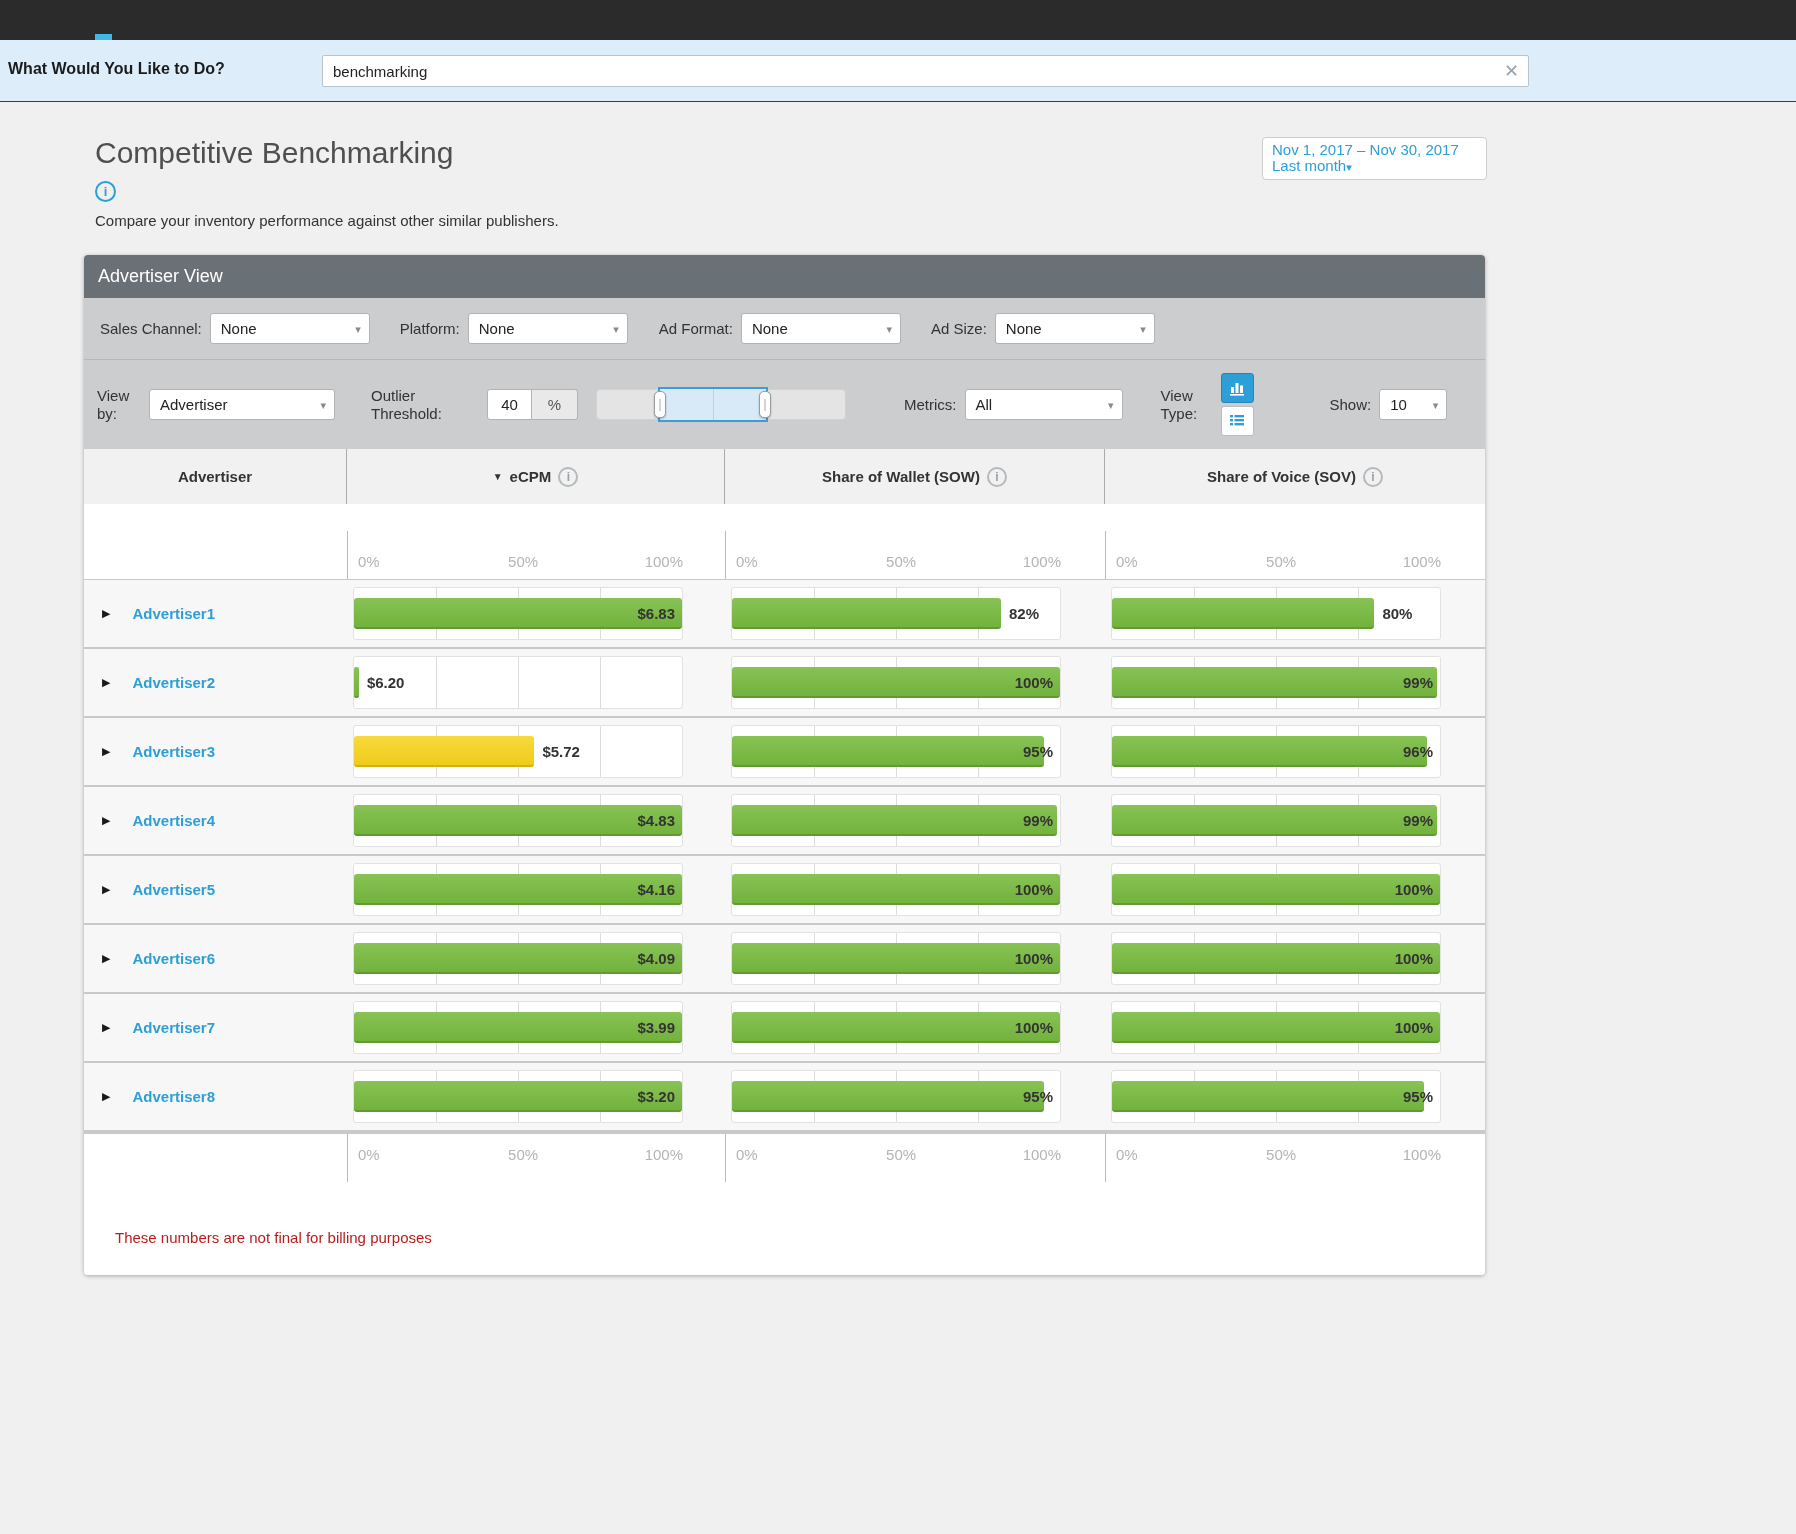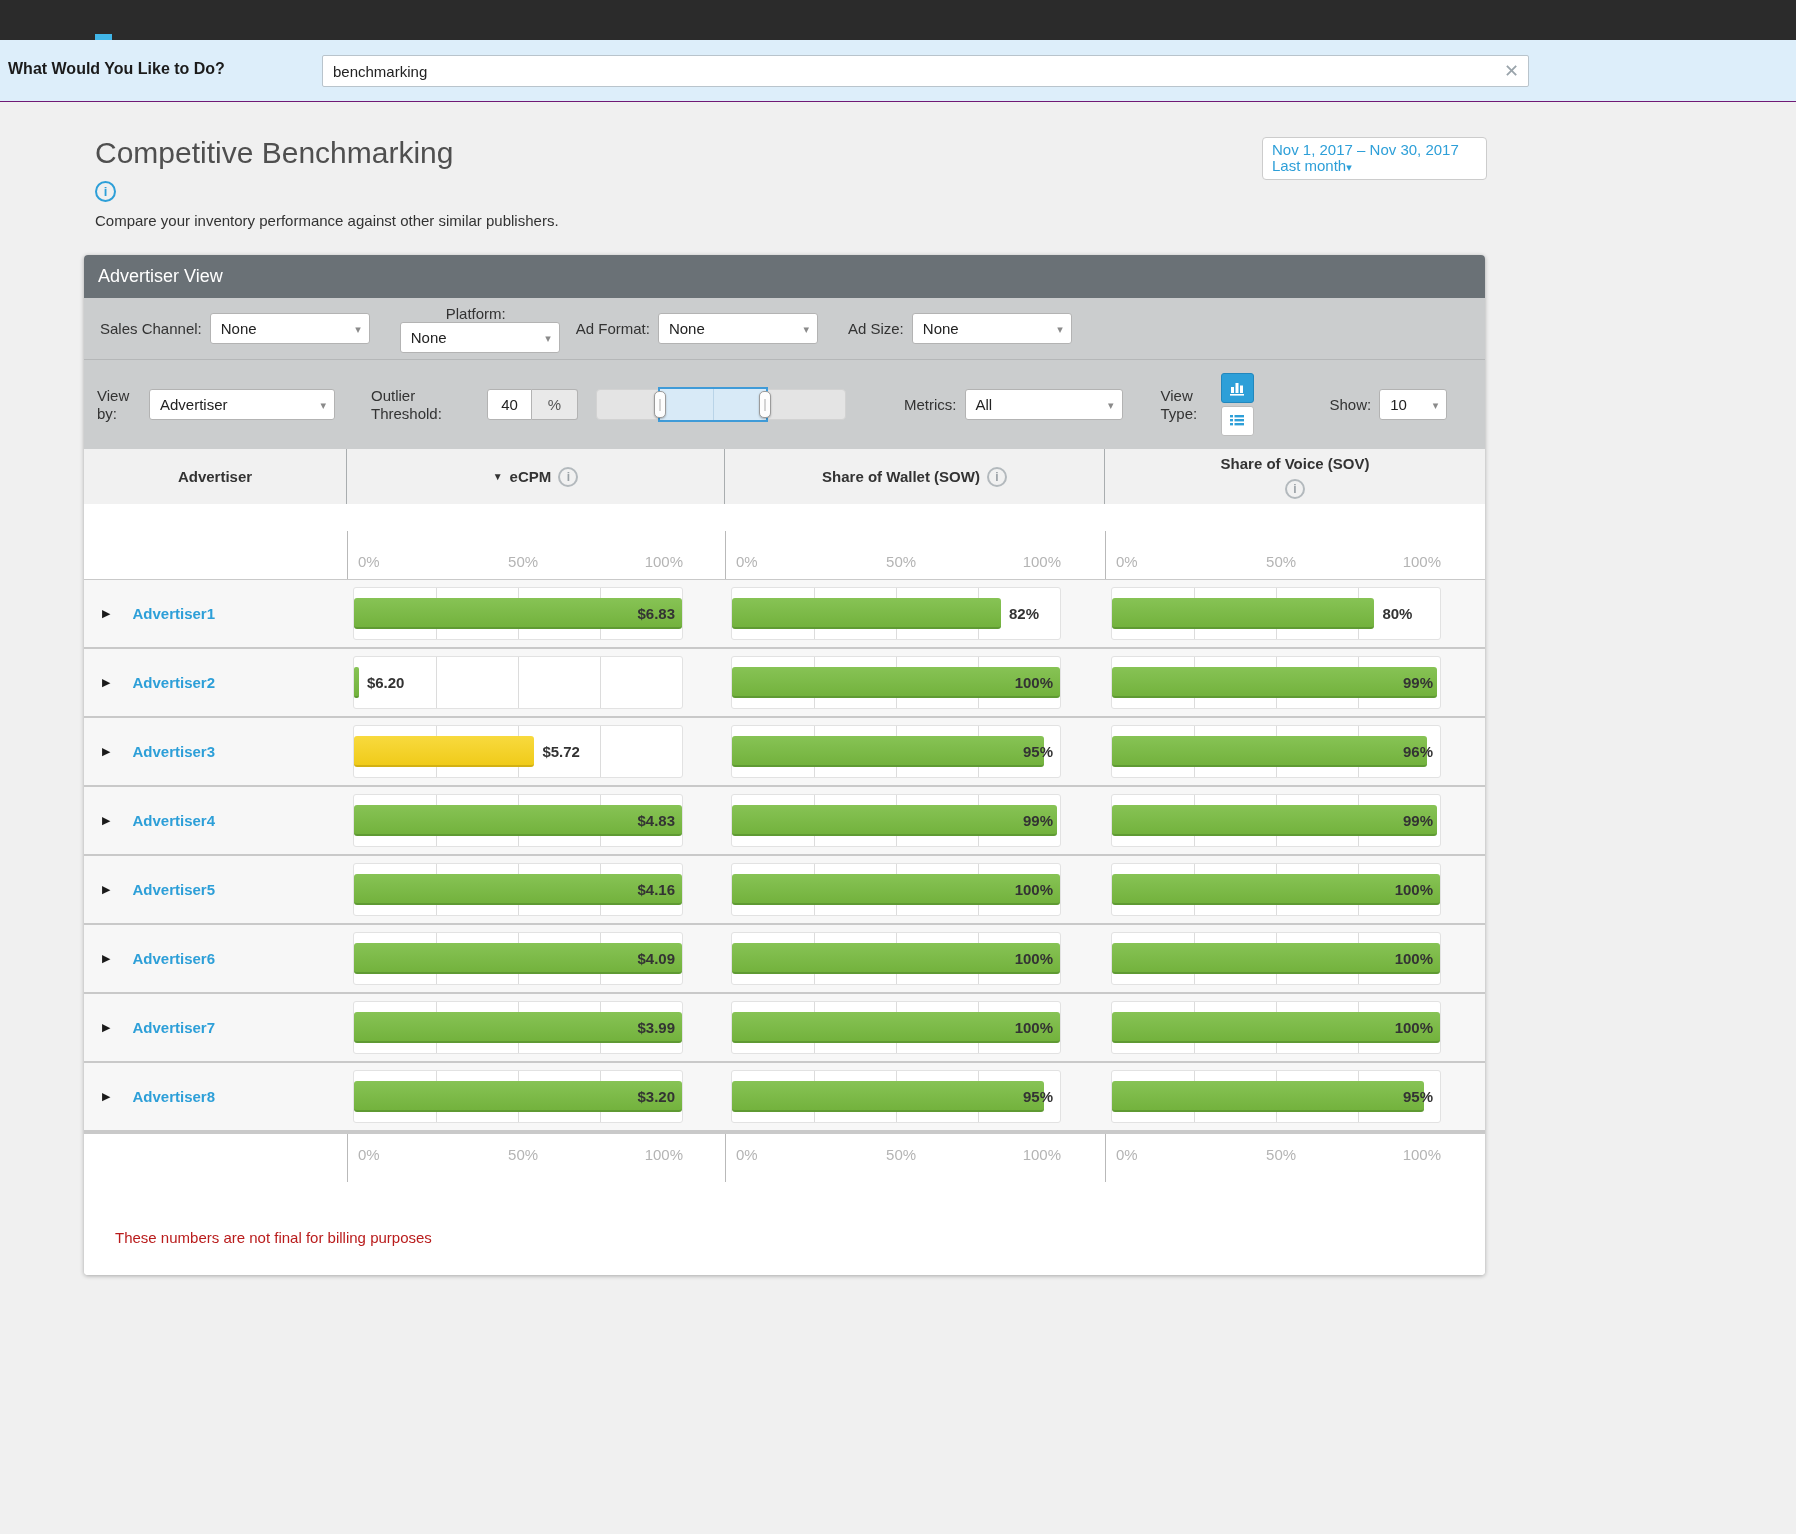--- a/index.html
+++ b/index.html
@@ -128,21 +128,21 @@
     <div class="panel-header">Advertiser View</div>
 
     <div class="filters1">
       <div class="fgroup" style="margin-right:30px;">
         <span class="flabel">Sales Channel:</span>
         <div class="dd" style="width:160px;">
             <span>None</span>
             <span class="caret">▾</span>
           </div>
       </div>
-      <div class="fgroup" style="margin-right:16px;flex-direction:column;">
+      <div class="fgroup" style="margin-right:31px;">
         <span class="flabel">Platform:</span>
         <div class="dd" style="width:160px;">
             <span>None</span>
             <span class="caret">▾</span>
           </div>
       </div>
       <div class="fgroup" style="margin-right:30px;">
         <span class="flabel">Ad Format:</span>
         <div class="dd" style="width:160px;">
             <span>None</span>
@@ -216,21 +216,21 @@
         </div>
       <div class="th th-divider" style="width:378px;">
         <span class="sort-caret">▼</span>
         <span>eCPM</span>
         <span class="info-icon info-gray">i</span>
       </div>
       <div class="th th-divider" style="width:380px;">
         <span>Share of Wallet (SOW)</span>
         <span class="info-icon info-gray">i</span>
       </div>
-      <div class="th" style="width:380px;flex-direction:column;">
+      <div class="th" style="width:380px;">
         <span>Share of Voice (SOV)</span>
         <span class="info-icon info-gray">i</span>
       </div>
     </div>
     <div class="notch"></div>
 
     <div class="axisrow top" id="axis-top">
         <div class="axis-spacer"></div>
         <div class="axis-cell" style="width: 378px;">
           <div class="axis-line"></div>

